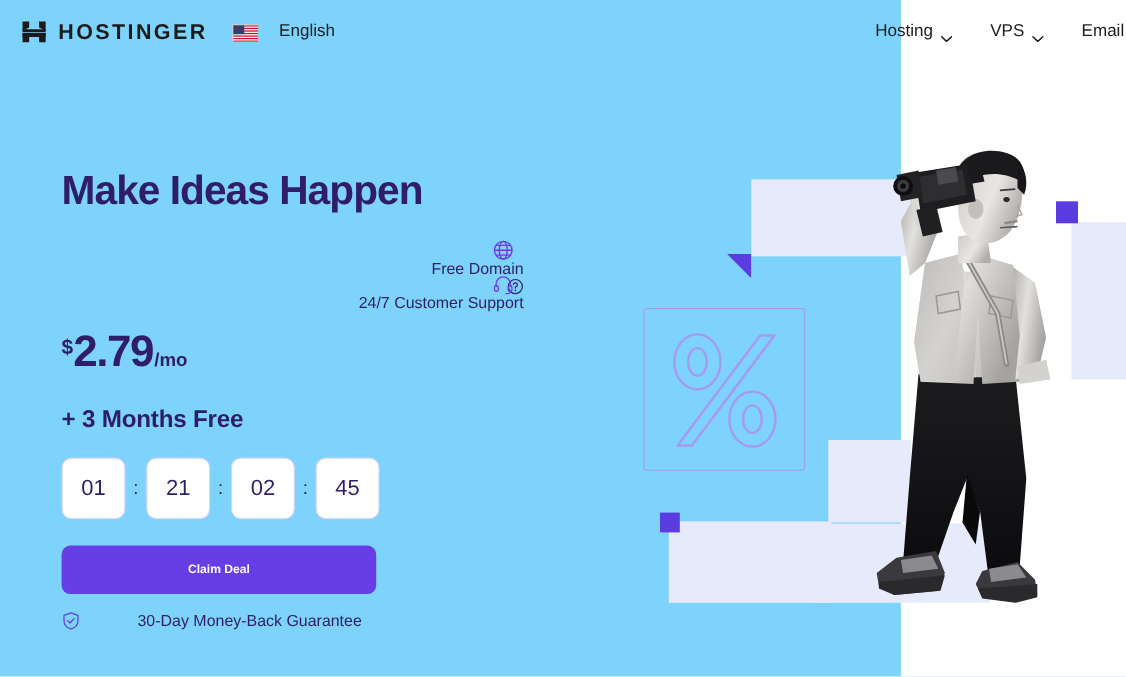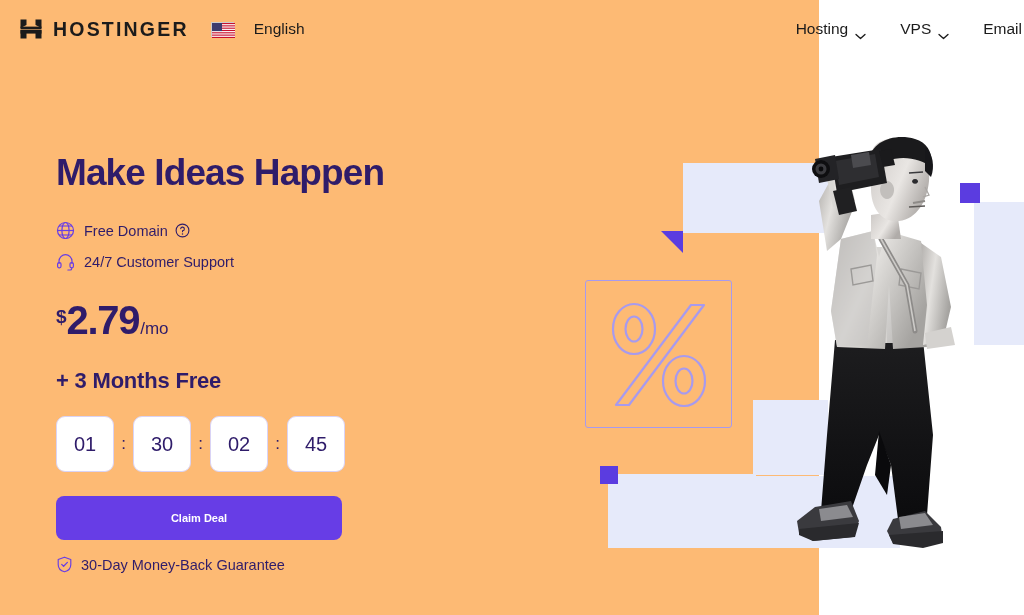--- a/index.html
+++ b/index.html
@@ -2,21 +2,21 @@
 <html><head>
 <meta charset="utf-8">
 <style>
   * { box-sizing: border-box; margin: 0; padding: 0; }
   html, body {
     width: 1024px; height: 615px;
     background: #ffffff;
     font-family: "Liberation Sans", sans-serif;
     overflow: hidden;
   }
-  .page { position: relative; width: 819px; height: 615px; background: #fdba74; }
+  .page { position: relative; width: 819px; height: 615px; background: #7dd3fc; }
 
   
   .header {
     position: absolute; top: 0; left: 0; width: 1024px; height: 58px;
     display: flex; align-items: center;
   }
   .brand { display: flex; align-items: center; margin-left: 18px; }
   .logo-mark { width: 26px; height: 26px; margin-right: 9px; display: block; }
   .logo-text {
     font-size: 19.5px; font-weight: 700; letter-spacing: 2.2px;
@@ -41,48 +41,48 @@
     letter-spacing: -0.1px; line-height: 24px;
   }
   .eyebrow .hl { color: #673de6; }
 
   .headline {
     font-size: 37px; font-weight: 700; color: #2f1c6a;
     letter-spacing: -0.9px; line-height: 46px; margin-top: 10px;
   }
 
   .features { margin-top: 22px; }
-  .feature { display: flex; align-items: center; height: 25px; margin-bottom: 6px; }
+  .feature { display: flex; align-items: flex-end; height: 25px; margin-bottom: 6px; flex-direction: column; }
   .feature .ficon { width: 19px; height: 19px; margin-right: 9px; flex: 0 0 19px; }
   .feature .flabel { font-size: 14.5px; color: #2f1c6a; }
   .feature .qmark { width: 15px; height: 15px; margin-left: 7px; }
 
   .price-row { margin-top: 26px; display: flex; align-items: baseline; }
   .currency { font-size: 19px; font-weight: 700; color: #2f1c6a; position: relative; top: -11px; }
   .amount { font-size: 40px; font-weight: 700; color: #2f1c6a; letter-spacing: -1.3px; line-height: 40px; }
-  .per { font-size: 17px; font-weight: 400; color: #2f1c6a; margin-left: 1px; }
+  .per { font-size: 17px; font-weight: 700; color: #2f1c6a; margin-left: 1px; }
 
   .bonus { margin-top: 28px; font-size: 22px; font-weight: 700; color: #2f1c6a; letter-spacing: -0.2px; }
 
   .timer { margin-top: 22px; display: flex; align-items: center; }
   .tbox {
     width: 58px; height: 56px; border: 1px solid #d9d3f5; border-radius: 9px;
     display: flex; align-items: center; justify-content: center;
     font-size: 20px; font-weight: 400; color: #2f1c6a; background: #fff;
   }
   .tsep { width: 19px; text-align: center; font-size: 17px; color: #2f1c6a; }
 
   .cta {
     margin-top: 24px; width: 286px; height: 44px; border: none; border-radius: 8px;
     background: #673de6; color: #fff; font-size: 11px; font-weight: 700;
     font-family: "Liberation Sans", sans-serif; cursor: pointer;
     display: flex; align-items: center; justify-content: center;
   }
 
-  .guarantee { margin-top: 16px; display: flex; align-items: center; }
+  .guarantee { margin-top: 16px; display: flex; align-items: center; gap: 44px; }
   .guarantee .gicon { width: 17px; height: 17px; margin-right: 8px; }
   .guarantee .glabel { font-size: 14.5px; color: #2f1c6a; }
 
   
   .hero { position: absolute; left: 560px; top: 130px; width: 464px; height: 440px; }
   .shape { position: absolute; }
   .lav { background: #e6eafa; }
   .sq { background: #5b3ce0; }
   .pct-box {
     position: absolute; border: 1.5px solid #a79aee; border-radius: 3px;
@@ -196,21 +196,21 @@
       <span class="currency">$</span>
       <span class="amount">2.79</span>
       <span class="per">/mo</span>
     </div>
 
     <div class="bonus">+ 3 Months Free</div>
 
     <div class="timer">
       <div class="tbox">01</div>
       <div class="tsep">:</div>
-      <div class="tbox">30</div>
+      <div class="tbox">21</div>
       <div class="tsep">:</div>
       <div class="tbox">02</div>
       <div class="tsep">:</div>
       <div class="tbox">45</div>
     </div>
 
     <button class="cta">Claim Deal</button>
 
     <div class="guarantee">
       <span class="gicon">

